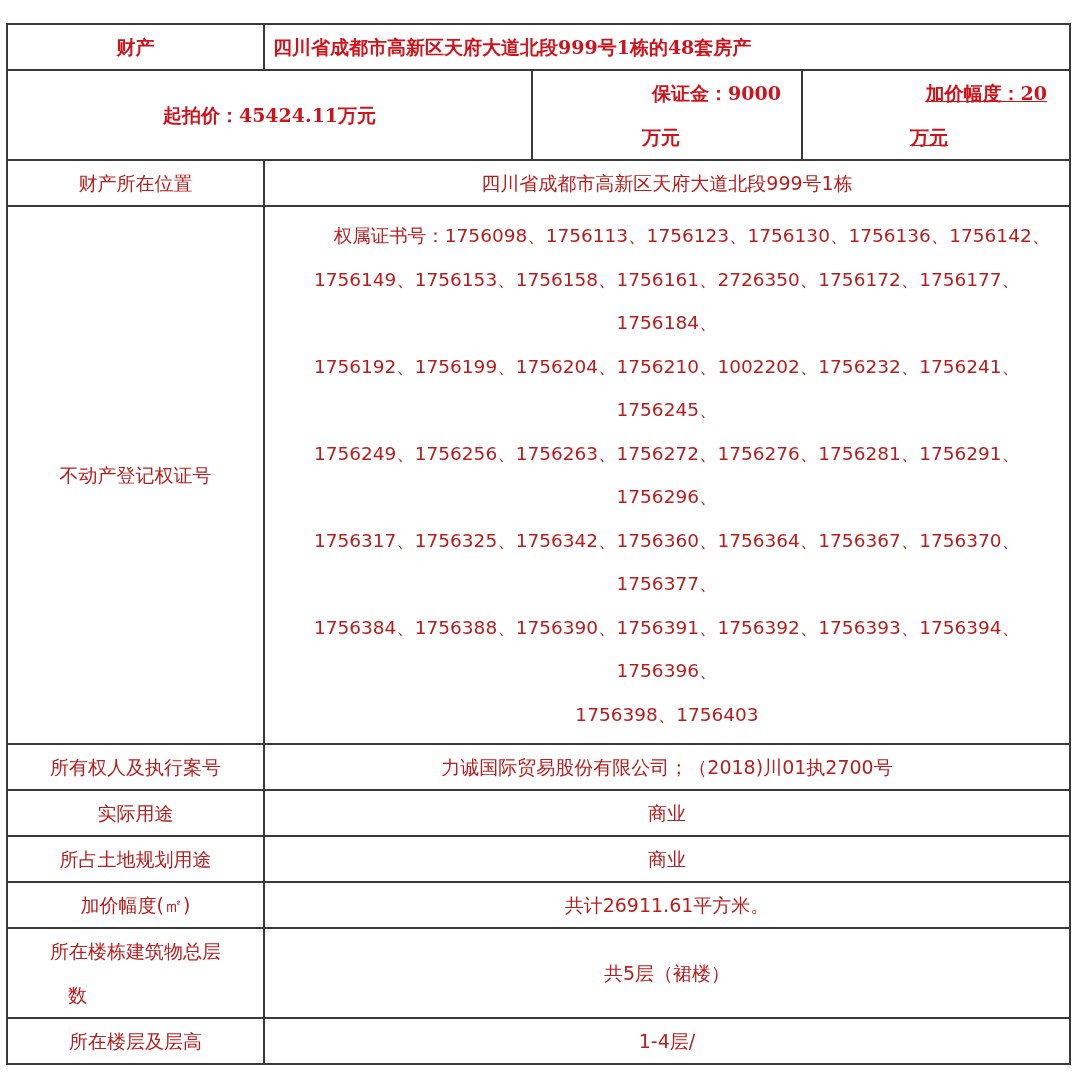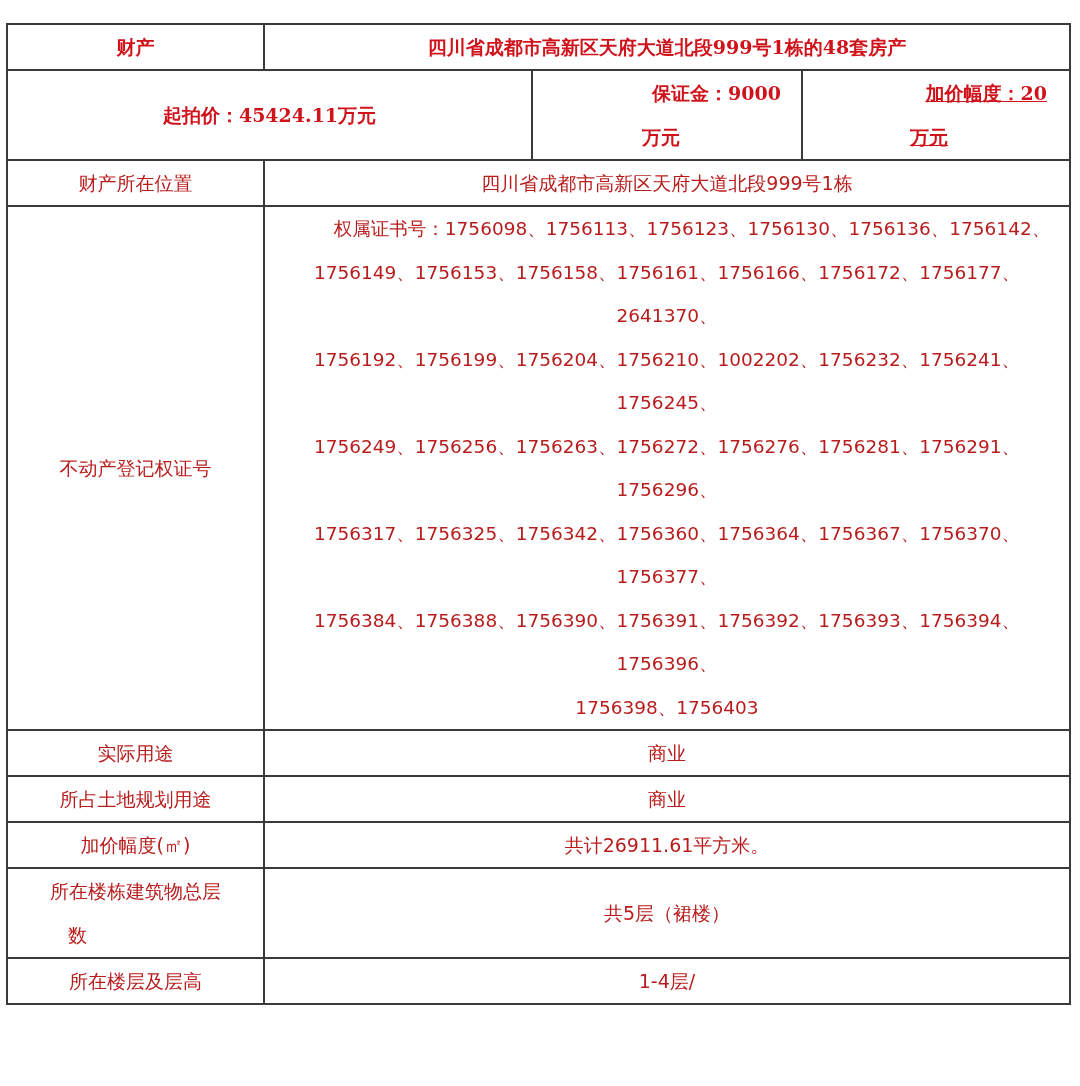--- a/index.html
+++ b/index.html
@@ -39,42 +39,42 @@
       font-weight: bold;
       font-family: "DejaVu Serif", "Liberation Serif", serif;
     }
     .title-row td { height: 44px; font-size: 24px; margin-left: 28px; }
     .price-row td { height: 88px; font-size: 25px; }
     .price-row td.sub { line-height: 44px; }
     .cert-cell {
       line-height: 43.5px !important;
       font-size: 18.5px !important;
       text-align: center;
-      padding: 0 10px !important;
+      padding: 7px 10px !important;
     }
     .cert-first { padding-left: 50px; }
     .tall td { line-height: 44px; }
     .row-h44 td { height: 44px; }
   </style>
 </head>
 <body>
 
 <div class="sheet">
   <table class="prop">
     <colgroup>
       <col style="width:257px">
       <col style="width:268px">
       <col style="width:270px">
       <col style="width:268px">
     </colgroup>
 
     <tbody>
         <tr class="title-row">
       <td class="red">财产</td>
-      <td class="red" colspan="3" style="text-align:center;">四川省成都市高新区天府大道北段999号1栋的48套房产</td>
+      <td class="red" colspan="3" style="text-align:left;">四川省成都市高新区天府大道北段999号1栋的48套房产</td>
     </tr>
 
     <tr class="price-row">
       <td class="red" colspan="2">起拍价：45424.11万元</td>
       <td class="red sub" style="text-align:right;padding-right:20px;">
         <div>保证金：9000</div>
         <div style="text-align:center;">万元</div>
       </td>
       <td class="red sub" style="text-align:right;padding-right:22px;text-decoration:underline;">
         <div>加价幅度：20</div>
@@ -84,29 +84,33 @@
 
     <tr class="row-h44">
       <td>财产所在位置</td>
       <td colspan="3">四川省成都市高新区天府大道北段999号1栋</td>
     </tr>
 
     <tr>
       <td>不动产登记权证号</td>
       <td colspan="3" class="cert-cell">
         <div class="cert-first">权属证书号：1756098、1756113、1756123、1756130、1756136、1756142、</div>
-        <div>1756149、1756153、1756158、1756161、1756166、1756172、1756177、2641370、</div>
+        <div>1756149、1756153、1756158、1756161、2726350、1756172、1756177、1756184、</div>
         <div>1756192、1756199、1756204、1756210、1002202、1756232、1756241、1756245、</div>
         <div>1756249、1756256、1756263、1756272、1756276、1756281、1756291、1756296、</div>
         <div>1756317、1756325、1756342、1756360、1756364、1756367、1756370、1756377、</div>
         <div>1756384、1756388、1756390、1756391、1756392、1756393、1756394、1756396、</div>
         <div>1756398、1756403</div>
       </td>
     </tr>
 
+    <tr class="row-h44">
+      <td>所有权人及执行案号</td>
+      <td colspan="3">力诚国际贸易股份有限公司；（2018)川01执2700号</td>
+    </tr>
 
     <tr class="row-h44">
       <td>实际用途</td>
       <td colspan="3">商业</td>
     </tr>
 
     <tr class="row-h44">
       <td>所占土地规划用途</td>
       <td colspan="3">商业</td>
     </tr>

